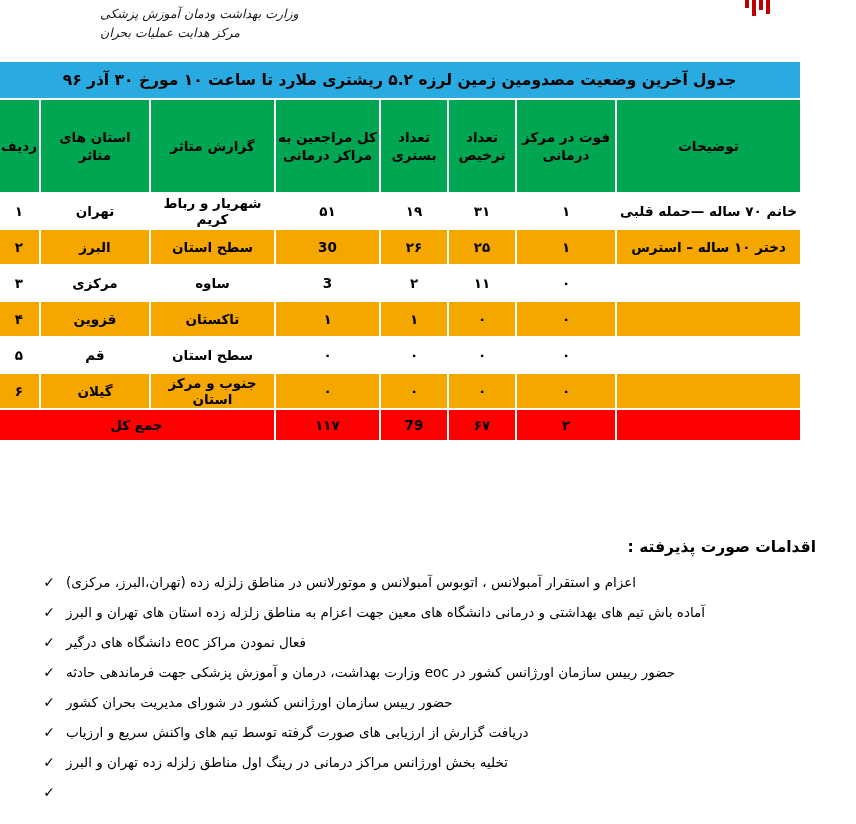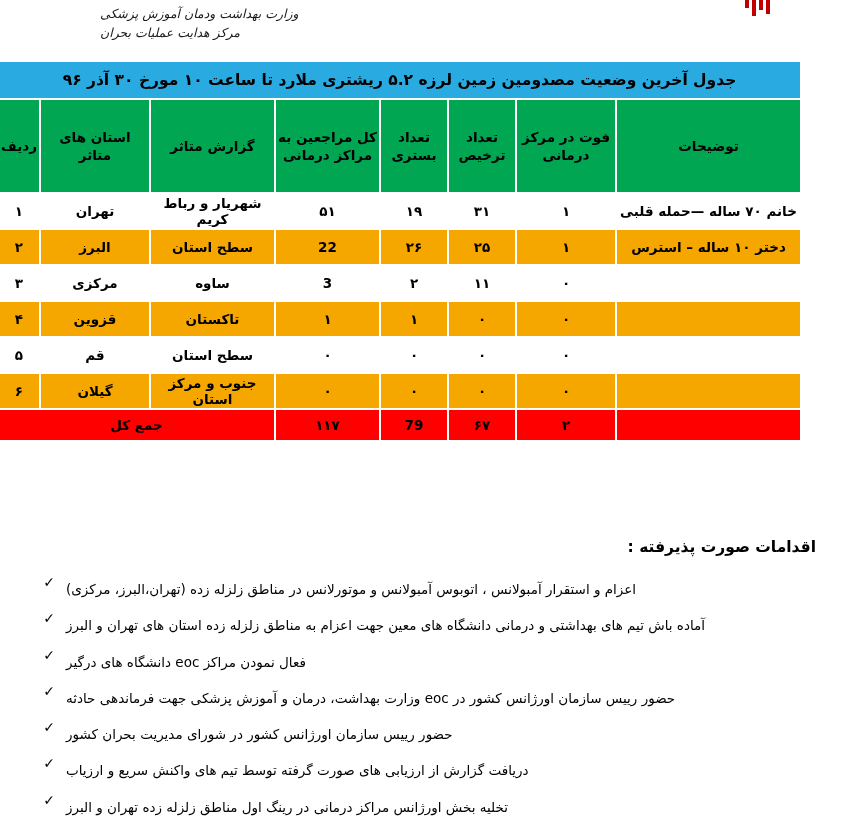--- a/index.html
+++ b/index.html
@@ -159,21 +159,20 @@
     flex: 0 0 auto;
     width: 26px;
     text-align: center;
     font-size: 14px;
     color: #000000;
     margin-right: 4px;
   }
   ul.action-list li .txt {
     flex: 0 1 auto;
     text-align: right;
-    margin-top: 7px;
   }
 </style>
 </head>
 <body>
 
 <div class="doc-header">
   <div class="logo-mark">
     <span class="bar b1"></span>
     <span class="bar b2"></span>
     <span class="bar b3"></span>
@@ -221,21 +220,21 @@
         <td>شهریار و رباط کریم</td>
         <td>تهران</td>
         <td>۱</td>
       </tr>
 
       <tr class="data-row row-amber">
         <td class="cell-note">دختر ۱۰ ساله – استرس</td>
         <td>۱</td>
         <td>۲۵</td>
         <td>۲۶</td>
-        <td>22</td>
+        <td>30</td>
         <td>سطح استان</td>
         <td>البرز</td>
         <td>۲</td>
       </tr>
 
       <tr class="data-row row-white">
         <td class="cell-note"></td>
         <td>۰</td>
         <td>۱۱</td>
         <td>۲</td>

